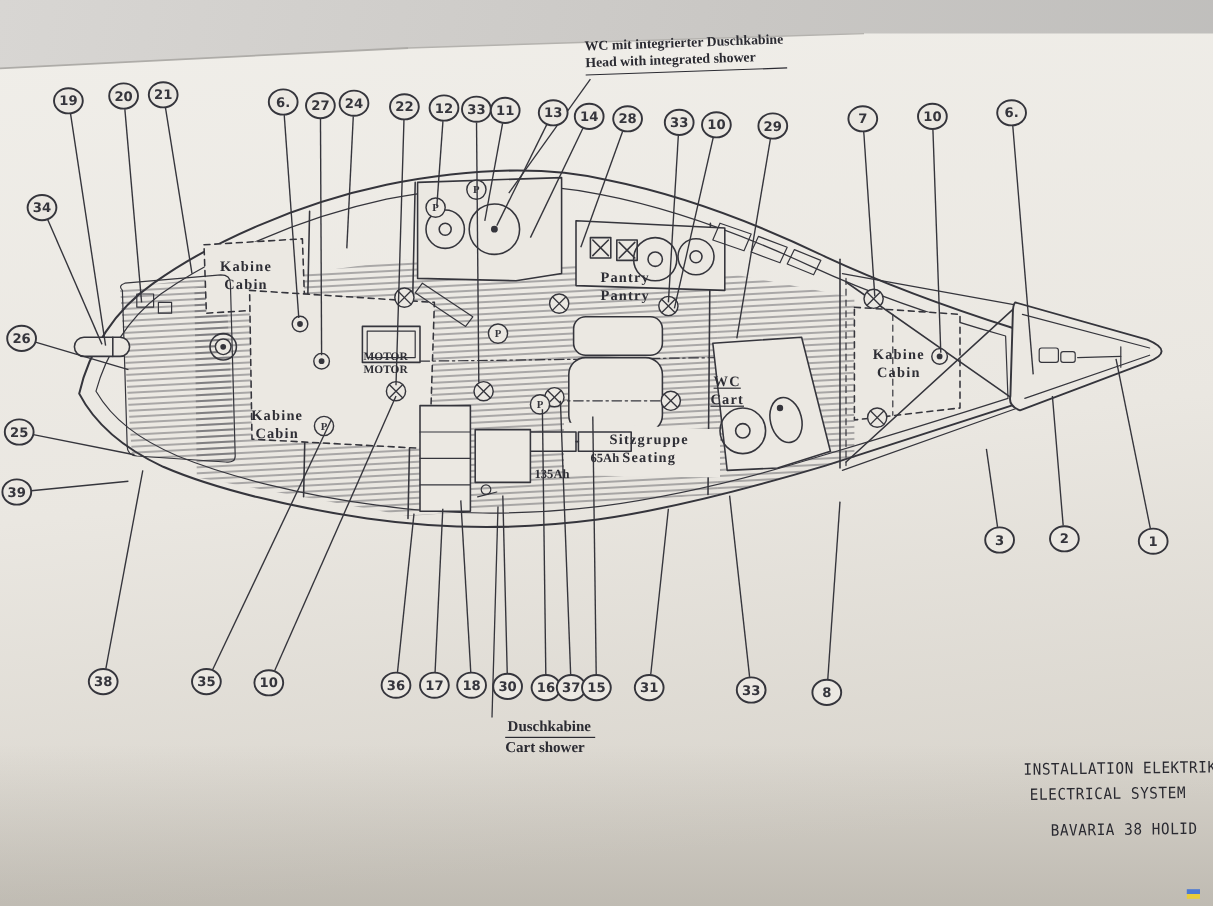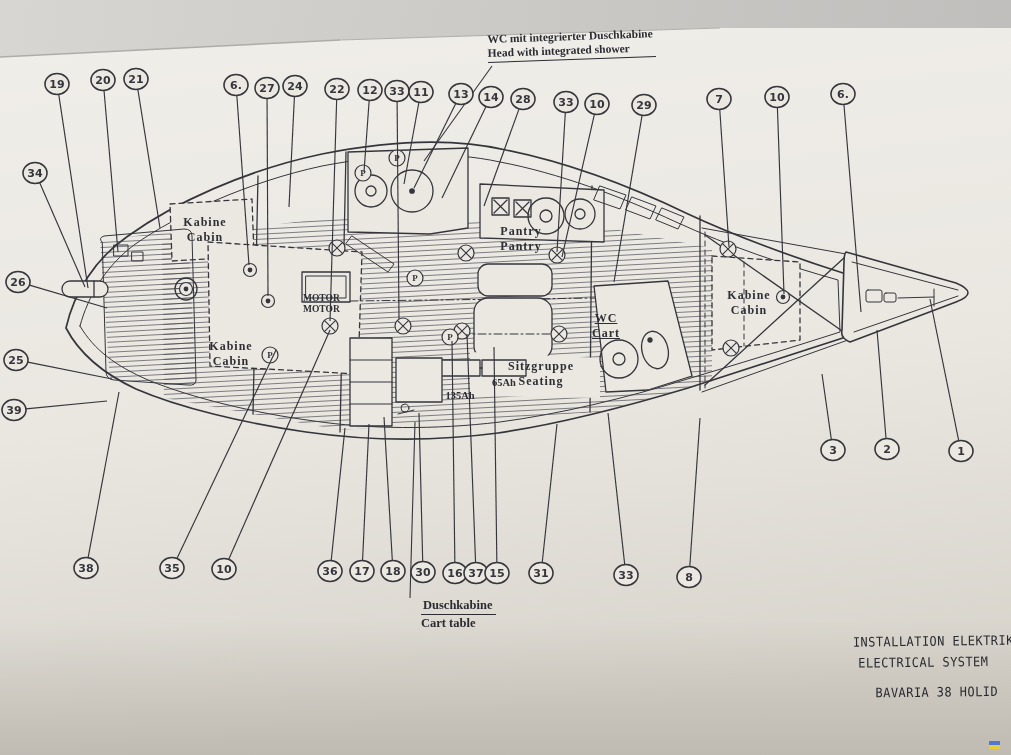--- a/index.html
+++ b/index.html
@@ -440,21 +440,21 @@
   </svg>
 
   <div class="labels">
     <div class="note note-top">
       <div>WC mit integrierter Duschkabine</div>
       <div>Head with integrated shower</div>
     </div>
 
     <div class="note note-chart">
       <div><span class="u">Duschkabine</span></div>
-      <div>Cart table</div>
+      <div>Cart shower</div>
     </div>
 
     <div class="engine-label">
       <div>MOTOR</div>
       <div>MOTOR</div>
     </div>
 
     <div class="batt batt1">135Ah</div>
     <div class="batt batt2">65Ah</div>
 

